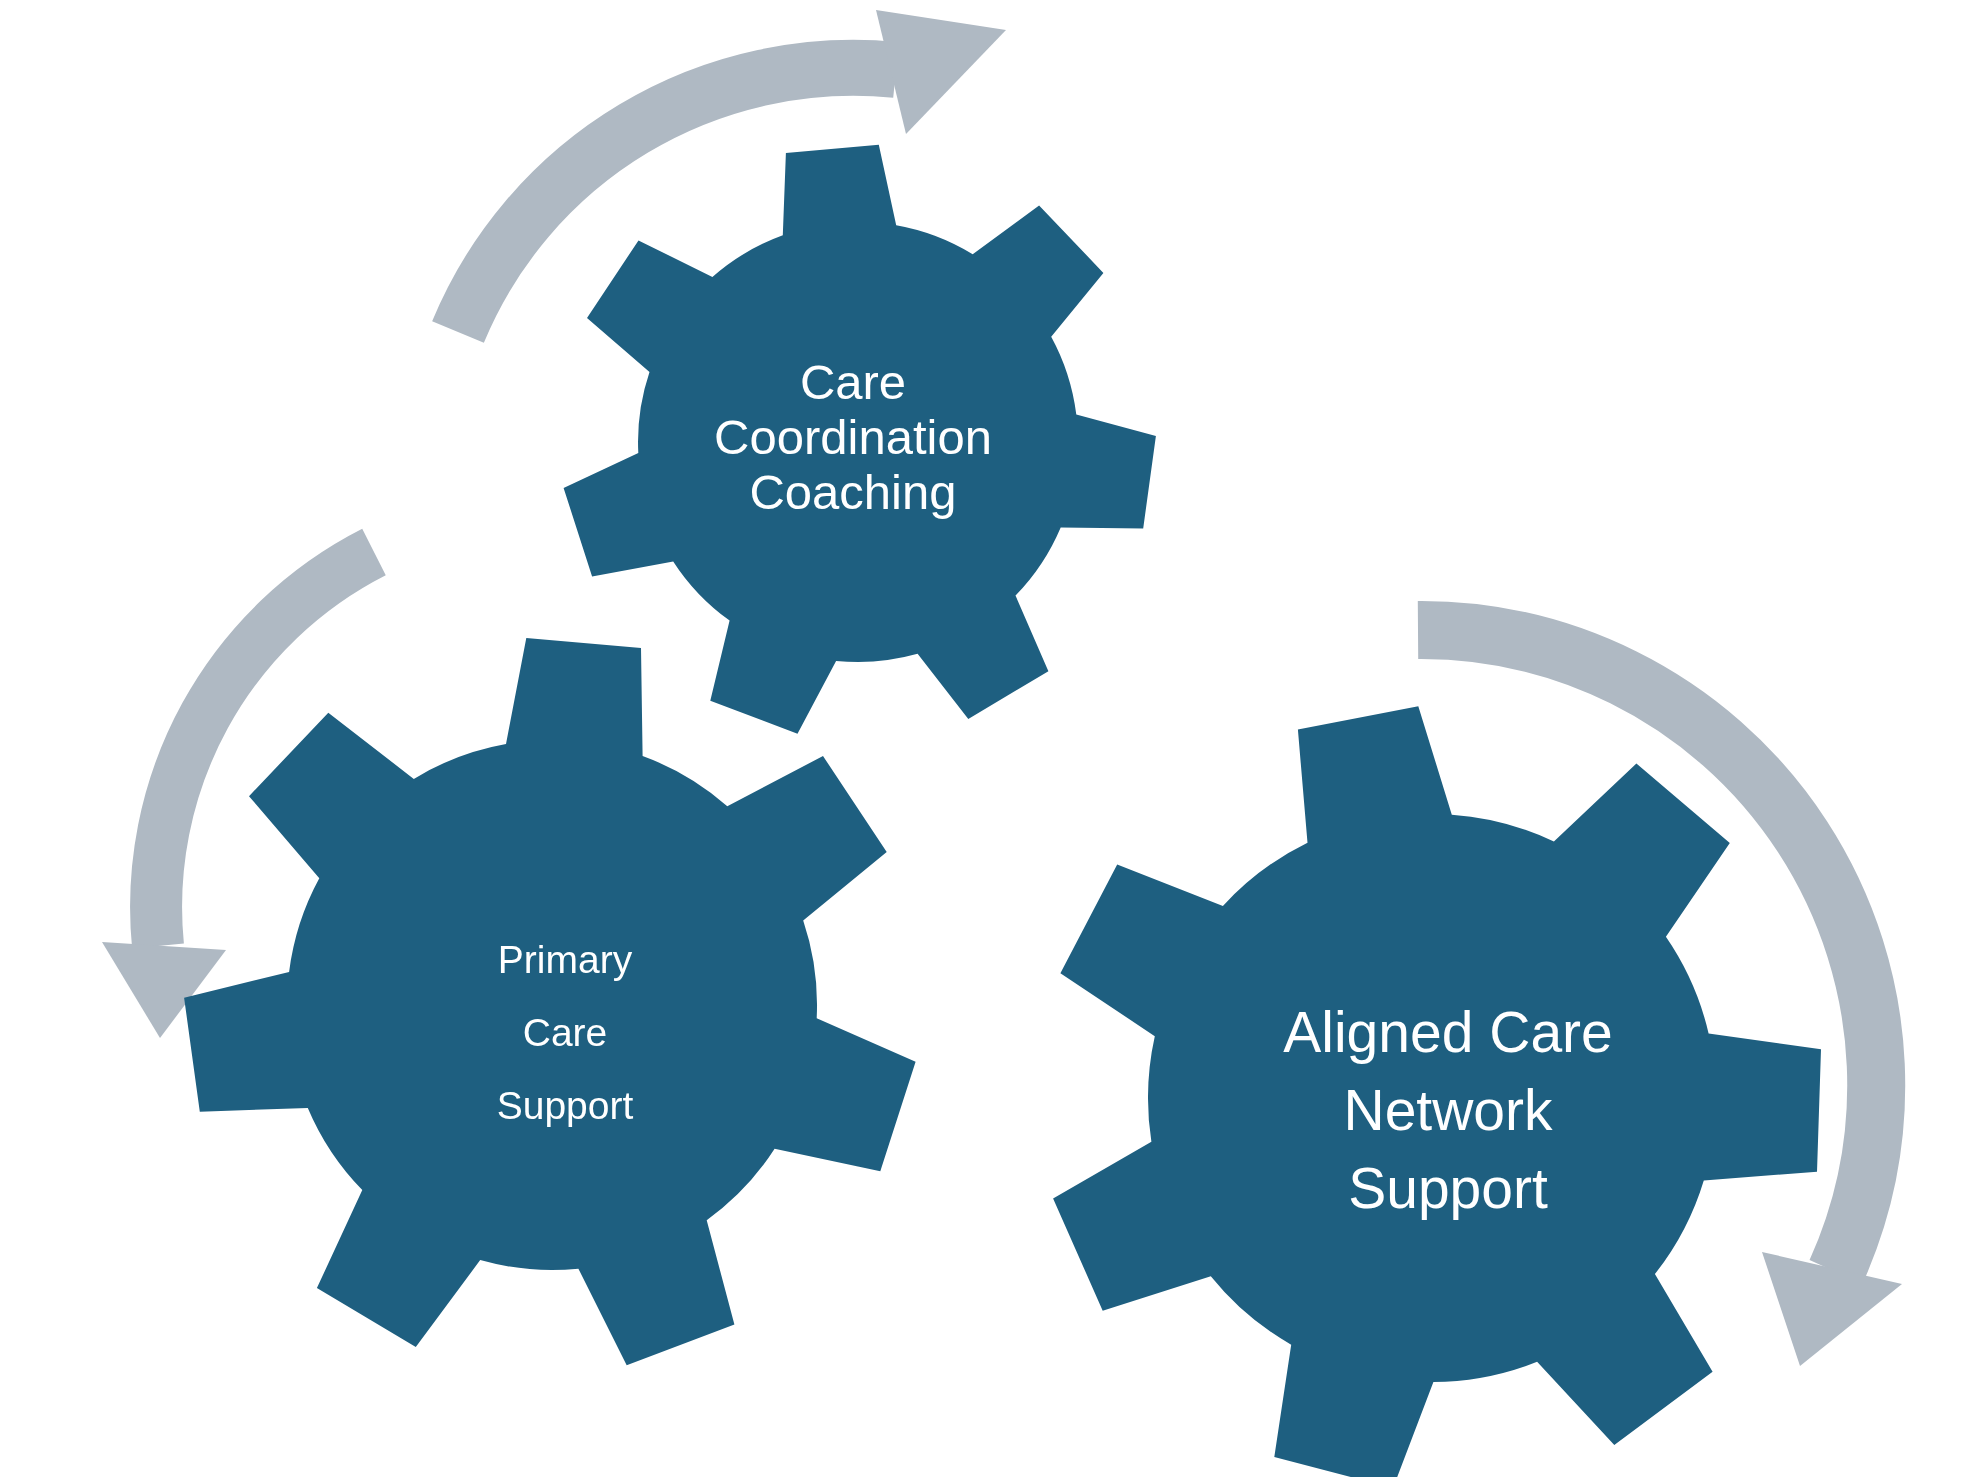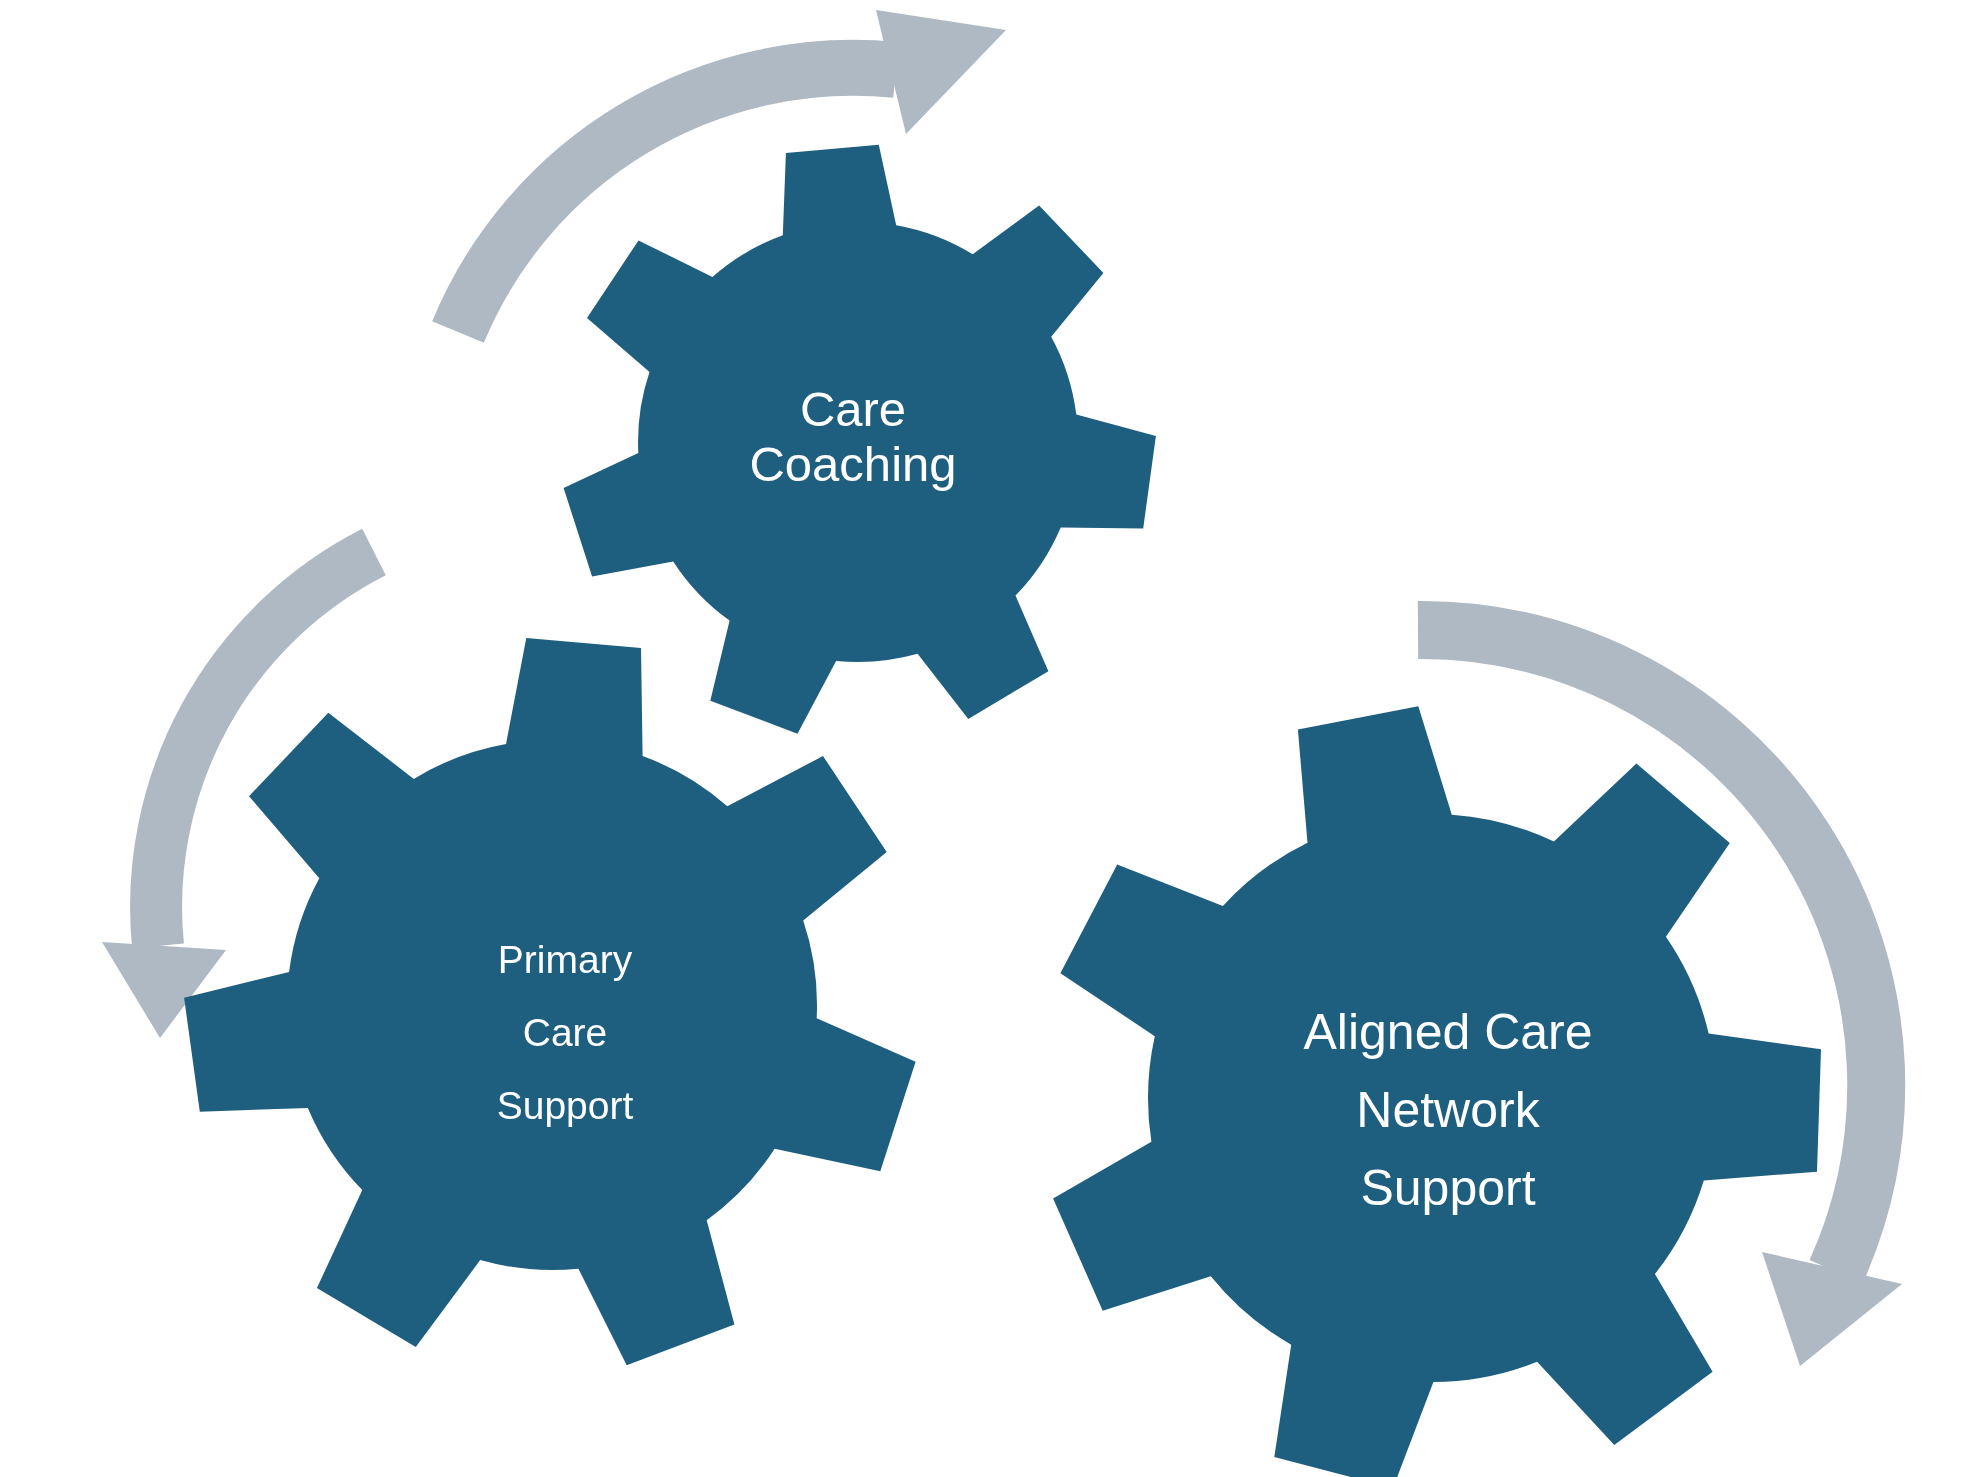--- a/index.html
+++ b/index.html
@@ -50,27 +50,28 @@
       </g>
     <g id="gear-layer">
         <path d="M 782.8,235.3 L 785.9,152.9 L 878.8,144.7 L 896.2,225.3 A 220 220 0 0 1 972.7,254.3 L 972.7,254.3 L 1039.1,205.4 L 1103.4,272.9 L 1051.2,336.8 A 220 220 0 0 1 1076.3,414.6 L 1076.3,414.6 L 1155.9,436.1 L 1143.2,528.4 L 1060.7,527.5 A 220 220 0 0 1 1015.5,595.6 L 1015.5,595.6 L 1048.4,671.2 L 968.3,718.9 L 917.6,653.8 A 220 220 0 0 1 836.1,660.9 L 836.1,660.9 L 797.5,733.8 L 710.3,700.8 L 729.6,620.6 A 220 220 0 0 1 673.2,561.4 L 673.2,561.4 L 592.1,576.6 L 563.6,487.9 L 638.3,453.0 A 220 220 0 0 1 649.5,371.9 L 649.5,371.9 L 587.0,318.1 L 638.5,240.4 L 712.4,277.0 A 220 220 0 0 1 782.8,235.3 Z" fill="#1E5F80"></path>
         <path d="M 506.0,744.0 L 526.3,637.9 L 641.0,647.9 L 642.6,756.0 A 265 265 0 0 1 727.3,806.3 L 727.3,806.3 L 823.0,756.0 L 886.7,852.0 L 803.2,920.6 A 265 265 0 0 1 816.7,1018.2 L 816.7,1018.2 L 915.6,1061.7 L 880.3,1171.3 L 774.6,1148.8 A 265 265 0 0 1 706.7,1220.2 L 706.7,1220.2 L 734.4,1324.6 L 626.7,1365.3 L 578.4,1268.7 A 265 265 0 0 1 480.2,1260.1 L 480.2,1260.1 L 415.8,1346.9 L 316.9,1288.1 L 362.3,1190.0 A 265 265 0 0 1 307.8,1107.9 L 307.8,1107.9 L 199.8,1111.7 L 184.1,997.7 L 289.1,972.0 A 265 265 0 0 1 319.3,878.3 L 319.3,878.3 L 249.0,796.2 L 328.3,712.8 L 413.8,778.9 A 265 265 0 0 1 506.0,744.0 Z" fill="#1E5F80"></path>
         <path d="M 1307.5,842.7 L 1297.9,729.6 L 1418.3,706.2 L 1451.8,814.7 A 284 284 0 0 1 1553.9,841.5 L 1553.9,841.5 L 1636.4,763.5 L 1729.8,843.0 L 1665.9,936.8 A 284 284 0 0 1 1708.6,1033.4 L 1708.6,1033.4 L 1821.0,1049.3 L 1817.0,1171.8 L 1703.8,1180.4 A 284 284 0 0 1 1654.9,1274.0 L 1654.9,1274.0 L 1712.6,1371.7 L 1614.3,1445.0 L 1537.1,1361.8 A 284 284 0 0 1 1433.4,1382.0 L 1433.4,1382.0 L 1393.0,1488.1 L 1274.3,1456.9 L 1291.2,1344.7 A 284 284 0 0 1 1210.8,1276.2 L 1210.8,1276.2 L 1102.7,1310.7 L 1053.1,1198.5 L 1151.4,1141.7 A 284 284 0 0 1 1154.8,1036.2 L 1154.8,1036.2 L 1060.4,973.2 L 1117.2,864.4 L 1222.9,905.9 A 284 284 0 0 1 1307.5,842.7 Z" fill="#1E5F80"></path>
       </g>
   </svg>
 
   <div class="gear-label" id="label-care-coordination-coaching" style="left: 853px; top: 437px; font-size: 49px; line-height: 55px; color: rgb(255, 255, 255);">
     <span>Care</span>
+    <span>Coordination</span>
     <span>Coaching</span>
   </div>
 
   <div class="gear-label" id="label-primary-care-clinician-training" style="left: 565px; top: 1032px; font-size: 39px; line-height: 73px; color: rgb(255, 255, 255);">
     <span>Primary</span>
     <span>Care</span>
     <span>Support</span>
   </div>
 
-  <div class="gear-label" id="label-aligned-care-support-network" style="left: 1448px; top: 1110px; font-size: 50px; line-height: 78px; color: rgb(255, 255, 255);">
+  <div class="gear-label" id="label-aligned-care-support-network" style="left: 1448px; top: 1110px; font-size: 57px; line-height: 78px; color: rgb(255, 255, 255);">
     <span>Aligned Care</span>
     <span>Network</span>
     <span>Support</span>
   </div>
 </div>
 
 </body></html>

